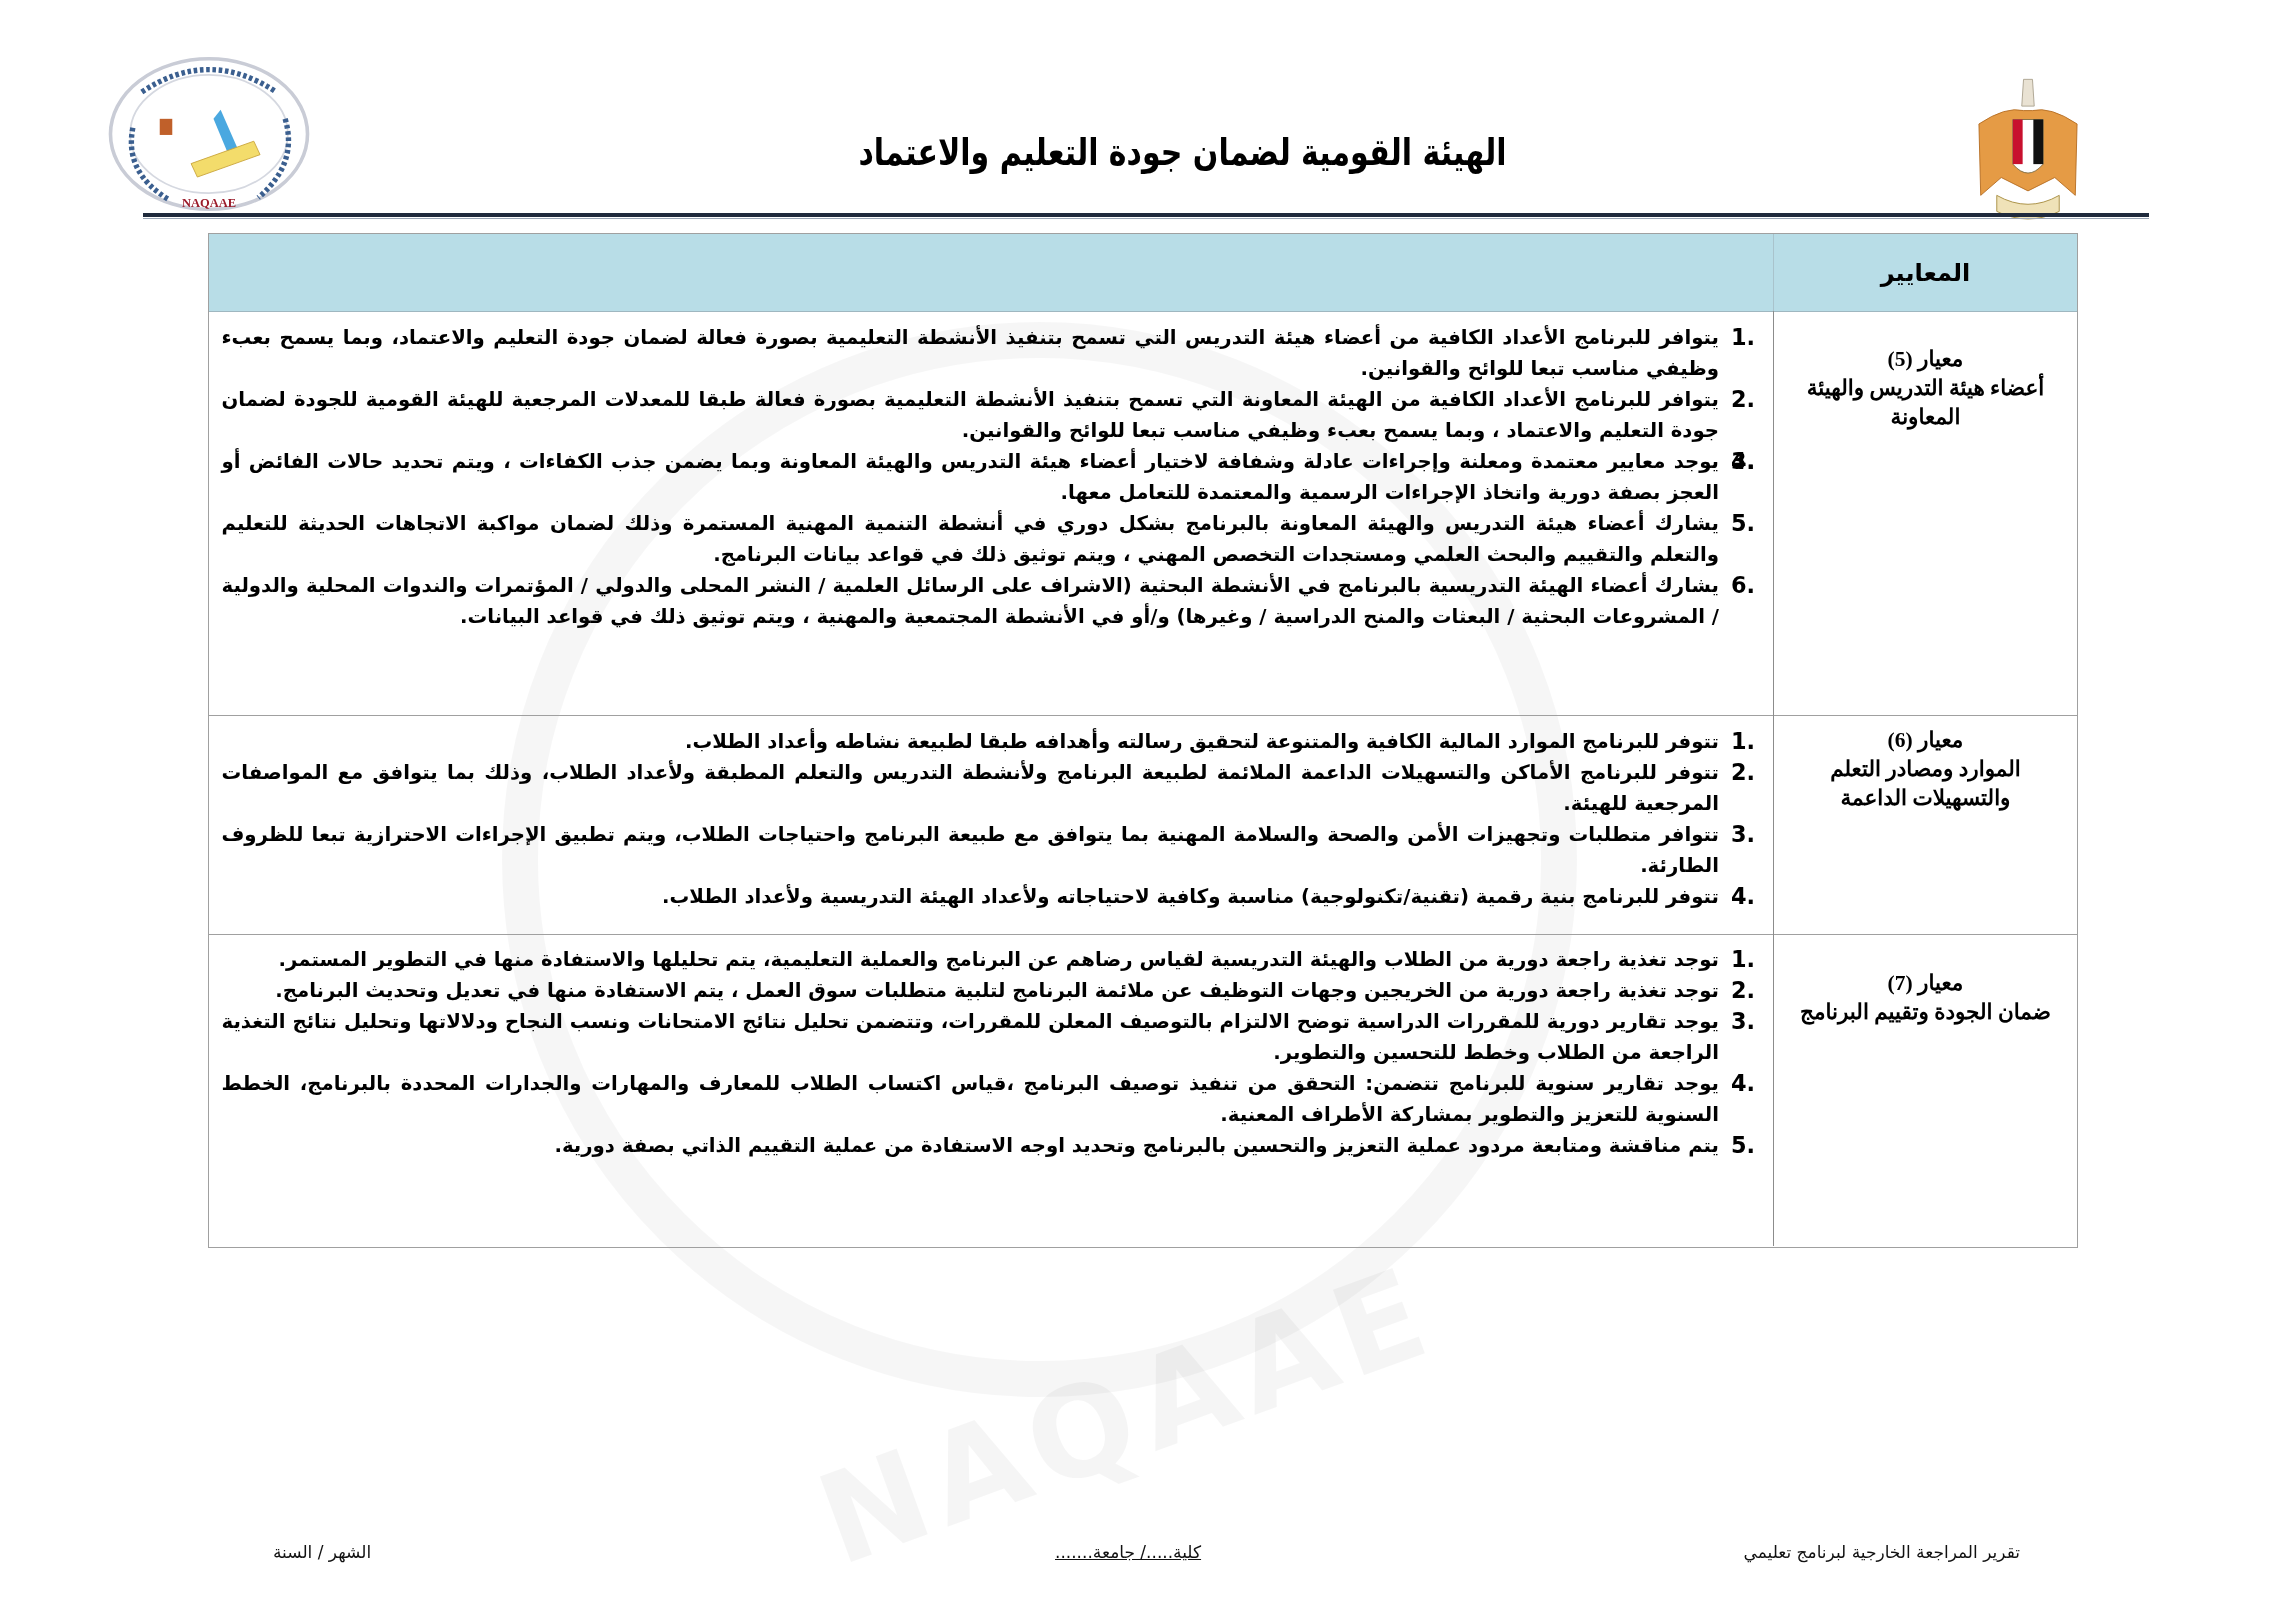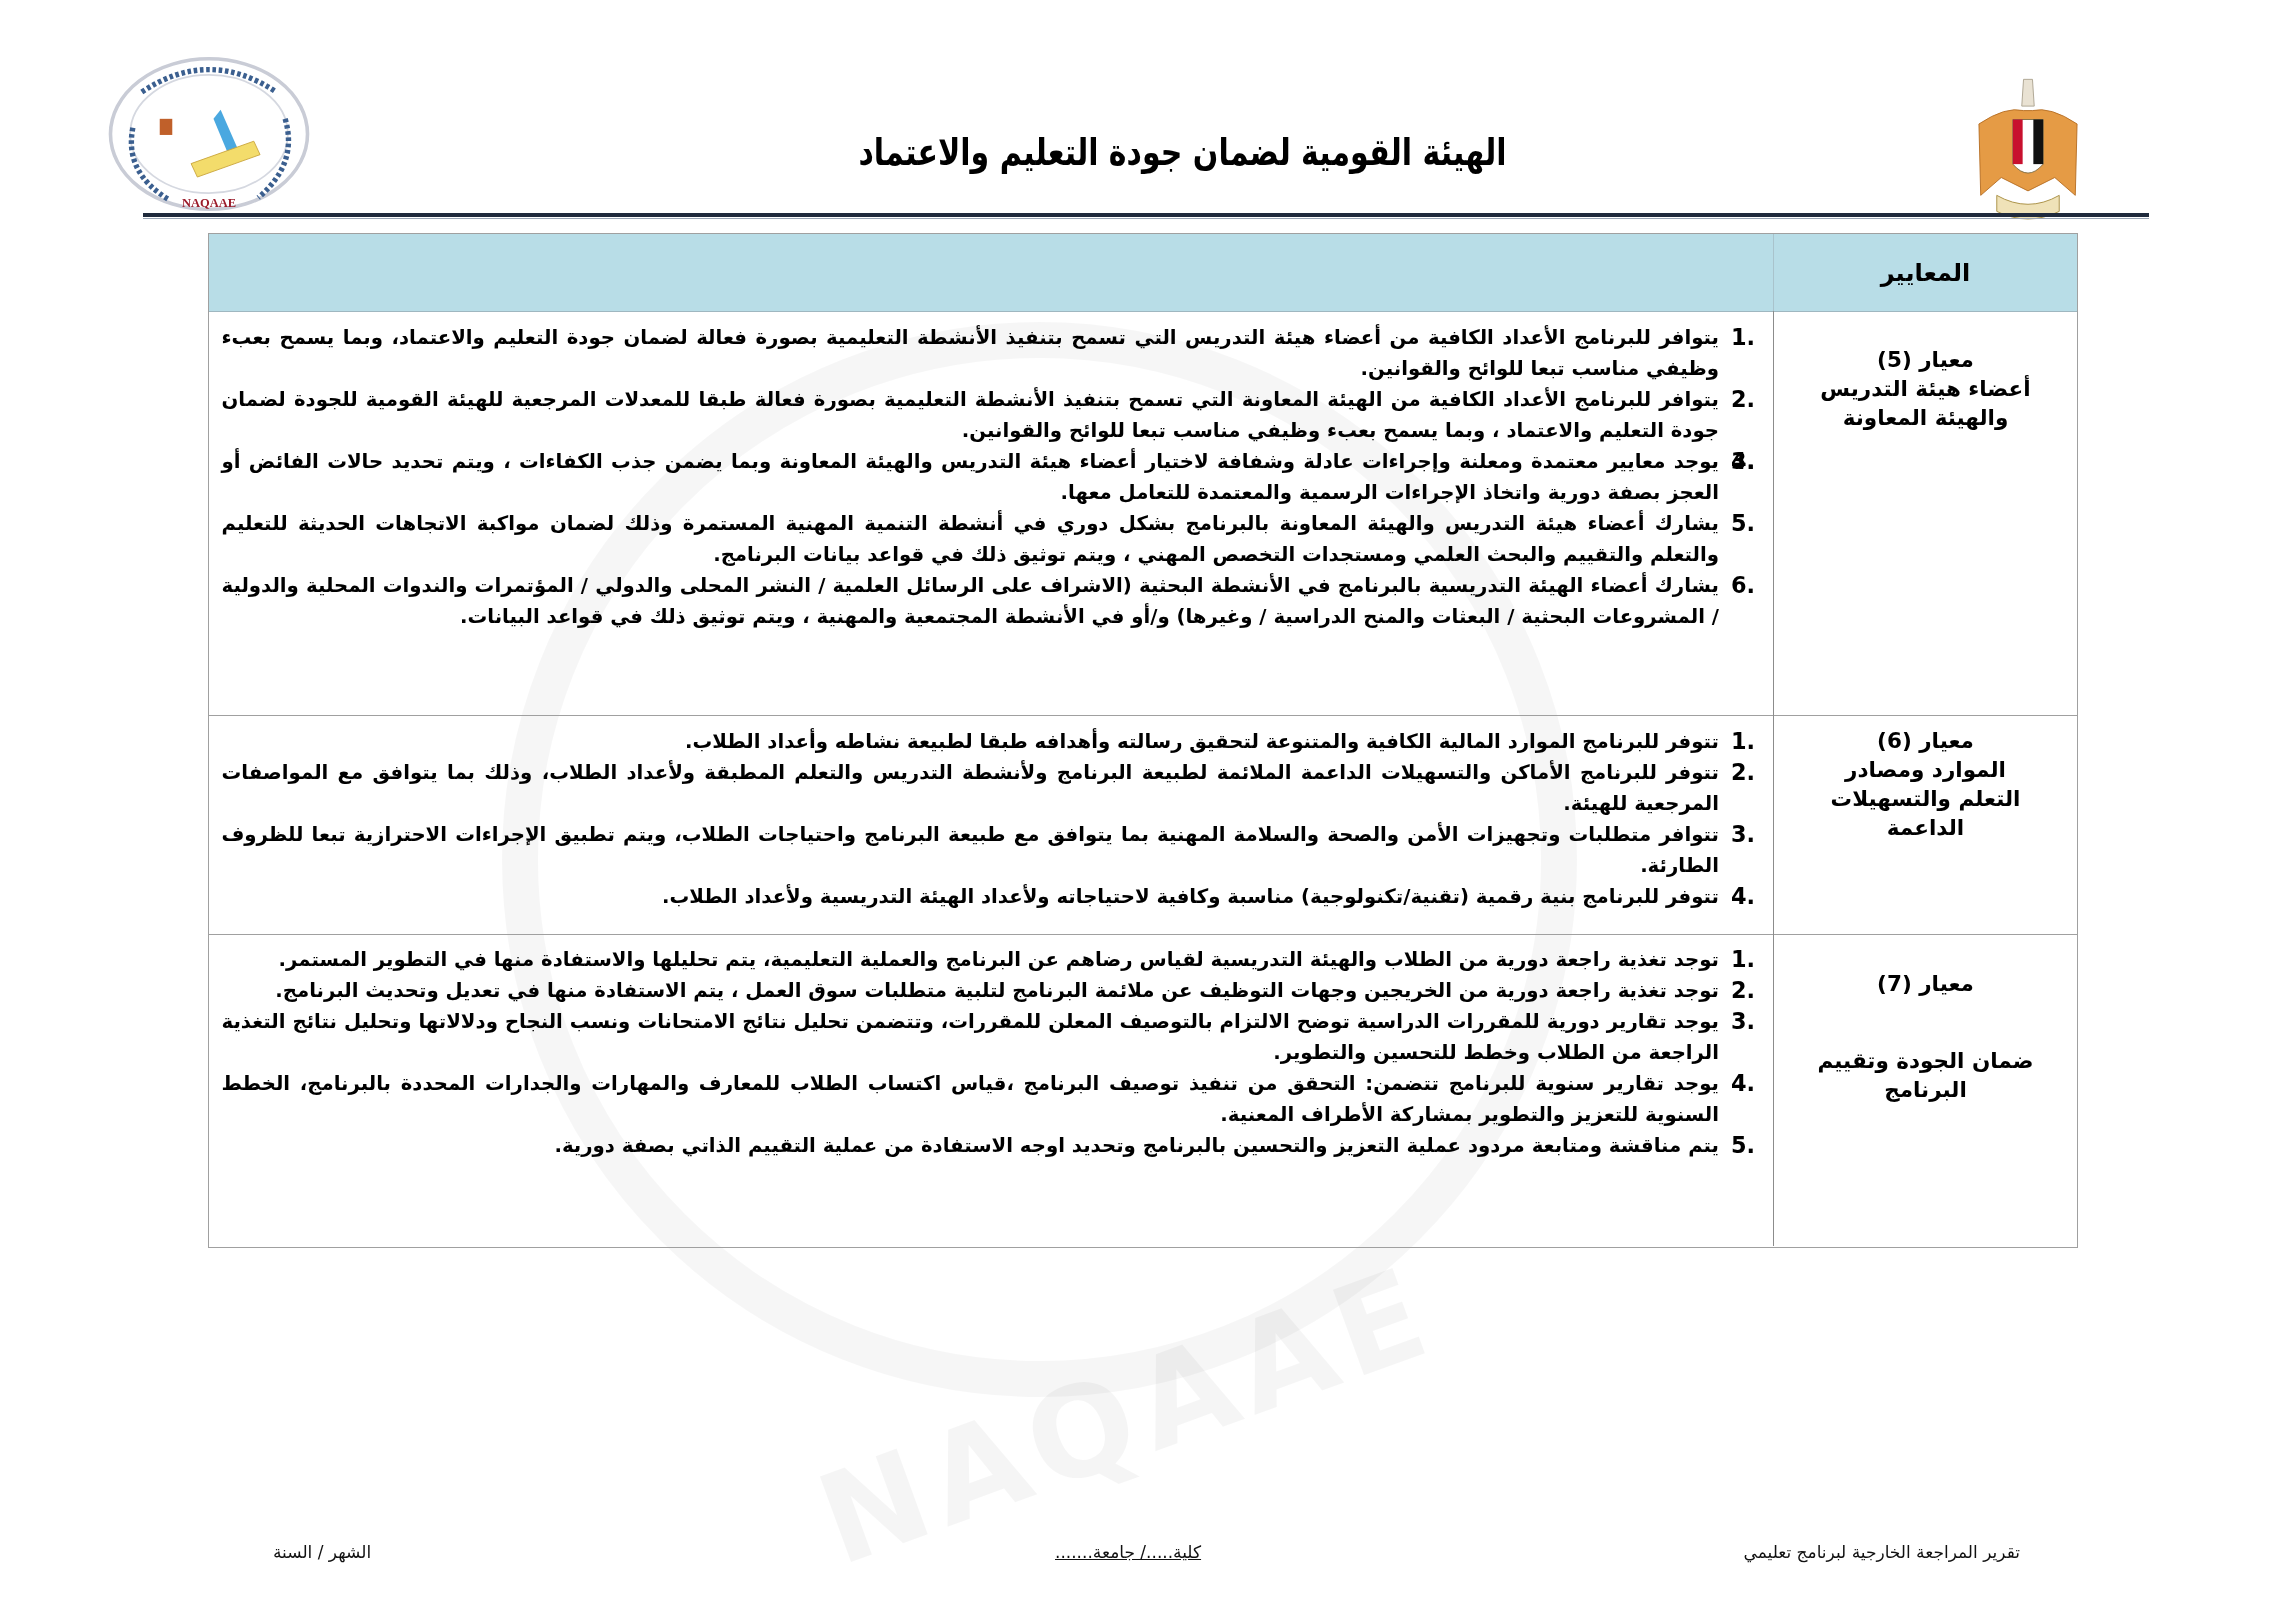--- a/index.html
+++ b/index.html
@@ -31,21 +31,21 @@
           border-bottom: 1.8px solid #9fb7c0; }
   .head-cell { position: absolute; top: 0; height: 77px; display: flex; align-items: center; justify-content: center;
                font-size: 24px; font-weight: bold; }
   .head-criteria { right: 0; width: 303px; border-left: 1.8px solid #a9c3cc; }
   .head-indicators { right: 304px; left: 0; }
 
   .row { position: absolute; left: 0; right: 0; border-bottom: 1.8px solid #a0a0a0; }
   .row:last-child { border-bottom: none; }
   .crit-cell { position: absolute; right: 0; top: 0; bottom: 0; width: 303px; border-left: 1.8px solid #8c8c8c;
                text-align: center; font-size: 21.5px; font-weight: bold; line-height: 29px; padding-top: 0; }
-  .crit-cell .crit-inner { position: absolute; left: 0; right: 0; }
+  .crit-cell .crit-inner { position: absolute; left: 0; right: 0; font-family: Liberation Serif, serif; }
   .ind-cell { position: absolute; right: 304px; left: 0; top: 0; bottom: 0; padding: 10.7px 18px 0 12.5px; }
   .ind-list { list-style: none; margin: 0; padding: 0; }
   .ind-item { position: relative; padding-right: 36px; font-size: 19.7px; font-weight: bold;
               line-height: 31px; text-align: justify; text-align-last: right; }
   .ind-num { position: absolute; right: 0; top: 0; direction: ltr; font-size: 22.4px; font-weight: bold; }
 
   
   .footer { position: absolute; top: 1542px; font-size: 17px; direction: rtl; color: #111; }
   .footer-right { right: 273px; }
   .footer-center { left: 1055px; text-decoration: underline; }
@@ -127,21 +127,21 @@
           <li class="ind-item"><span class="ind-num">3.</span><span>تتوافر متطلبات وتجهيزات الأمن والصحة والسلامة المهنية بما يتوافق مع طبيعة البرنامج واحتياجات الطلاب، ويتم تطبيق الإجراءات الاحترازية تبعا للظروف الطارئة.</span></li>
           <li class="ind-item"><span class="ind-num">4.</span><span>تتوفر للبرنامج بنية رقمية (تقنية/تكنولوجية) مناسبة وكافية لاحتياجاته ولأعداد الهيئة التدريسية ولأعداد الطلاب.</span></li>
         </ol>
       </div>
     </div>
 
     <div class="row" style="top:699px;height:313px;">
       <div class="crit-cell">
         <div class="crit-inner" style="top:36px;">
           <div>معيار (7)</div>
-          <div style="padding:0 9px;margin-top:48px;">ضمان الجودة وتقييم البرنامج</div>
+          <div style="padding:0 9px;">ضمان الجودة وتقييم البرنامج</div>
         </div>
       </div>
       <div class="ind-cell">
         <ol class="ind-list">
           <li class="ind-item"><span class="ind-num">1.</span><span>توجد تغذية راجعة دورية من الطلاب والهيئة التدريسية لقياس رضاهم عن البرنامج والعملية التعليمية، يتم تحليلها والاستفادة منها في التطوير المستمر.</span></li>
           <li class="ind-item"><span class="ind-num">2.</span><span>توجد تغذية راجعة دورية من الخريجين وجهات التوظيف عن ملائمة البرنامج لتلبية متطلبات سوق العمل ، يتم الاستفادة منها في تعديل وتحديث البرنامج.</span></li>
           <li class="ind-item"><span class="ind-num">3.</span><span>يوجد تقارير دورية للمقررات الدراسية توضح الالتزام بالتوصيف المعلن للمقررات، وتتضمن تحليل نتائج الامتحانات ونسب النجاح ودلالاتها وتحليل نتائج التغذية الراجعة من الطلاب وخطط للتحسين والتطوير.</span></li>
           <li class="ind-item"><span class="ind-num">4.</span><span>يوجد تقارير سنوية للبرنامج تتضمن: التحقق من تنفيذ توصيف البرنامج ،قياس اكتساب الطلاب للمعارف والمهارات والجدارات المحددة بالبرنامج، الخطط السنوية للتعزيز والتطوير بمشاركة الأطراف المعنية.</span></li>
           <li class="ind-item"><span class="ind-num">5.</span><span>يتم مناقشة ومتابعة مردود عملية التعزيز والتحسين بالبرنامج وتحديد اوجه الاستفادة من عملية التقييم الذاتي بصفة دورية.</span></li>
         </ol>

